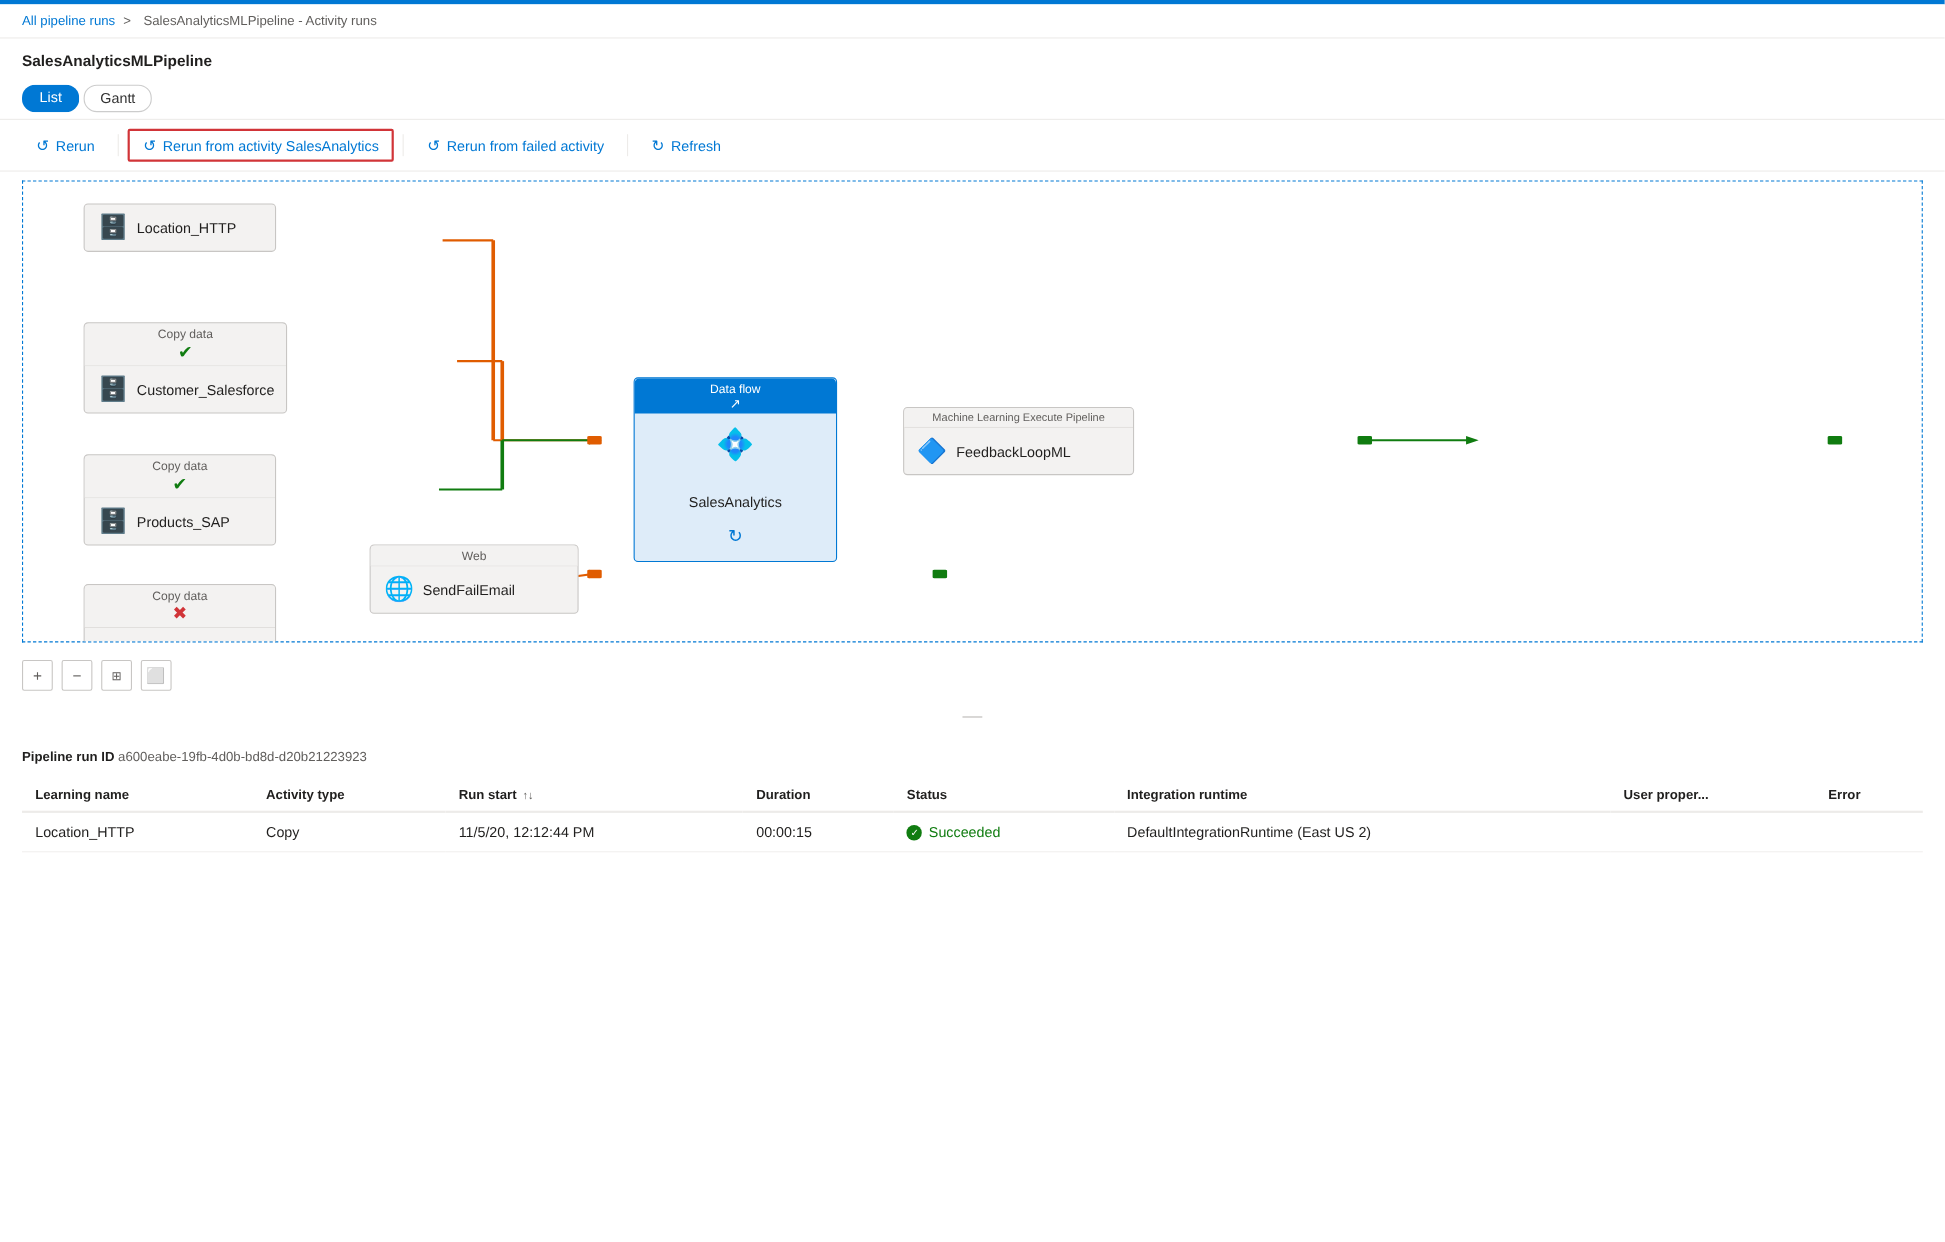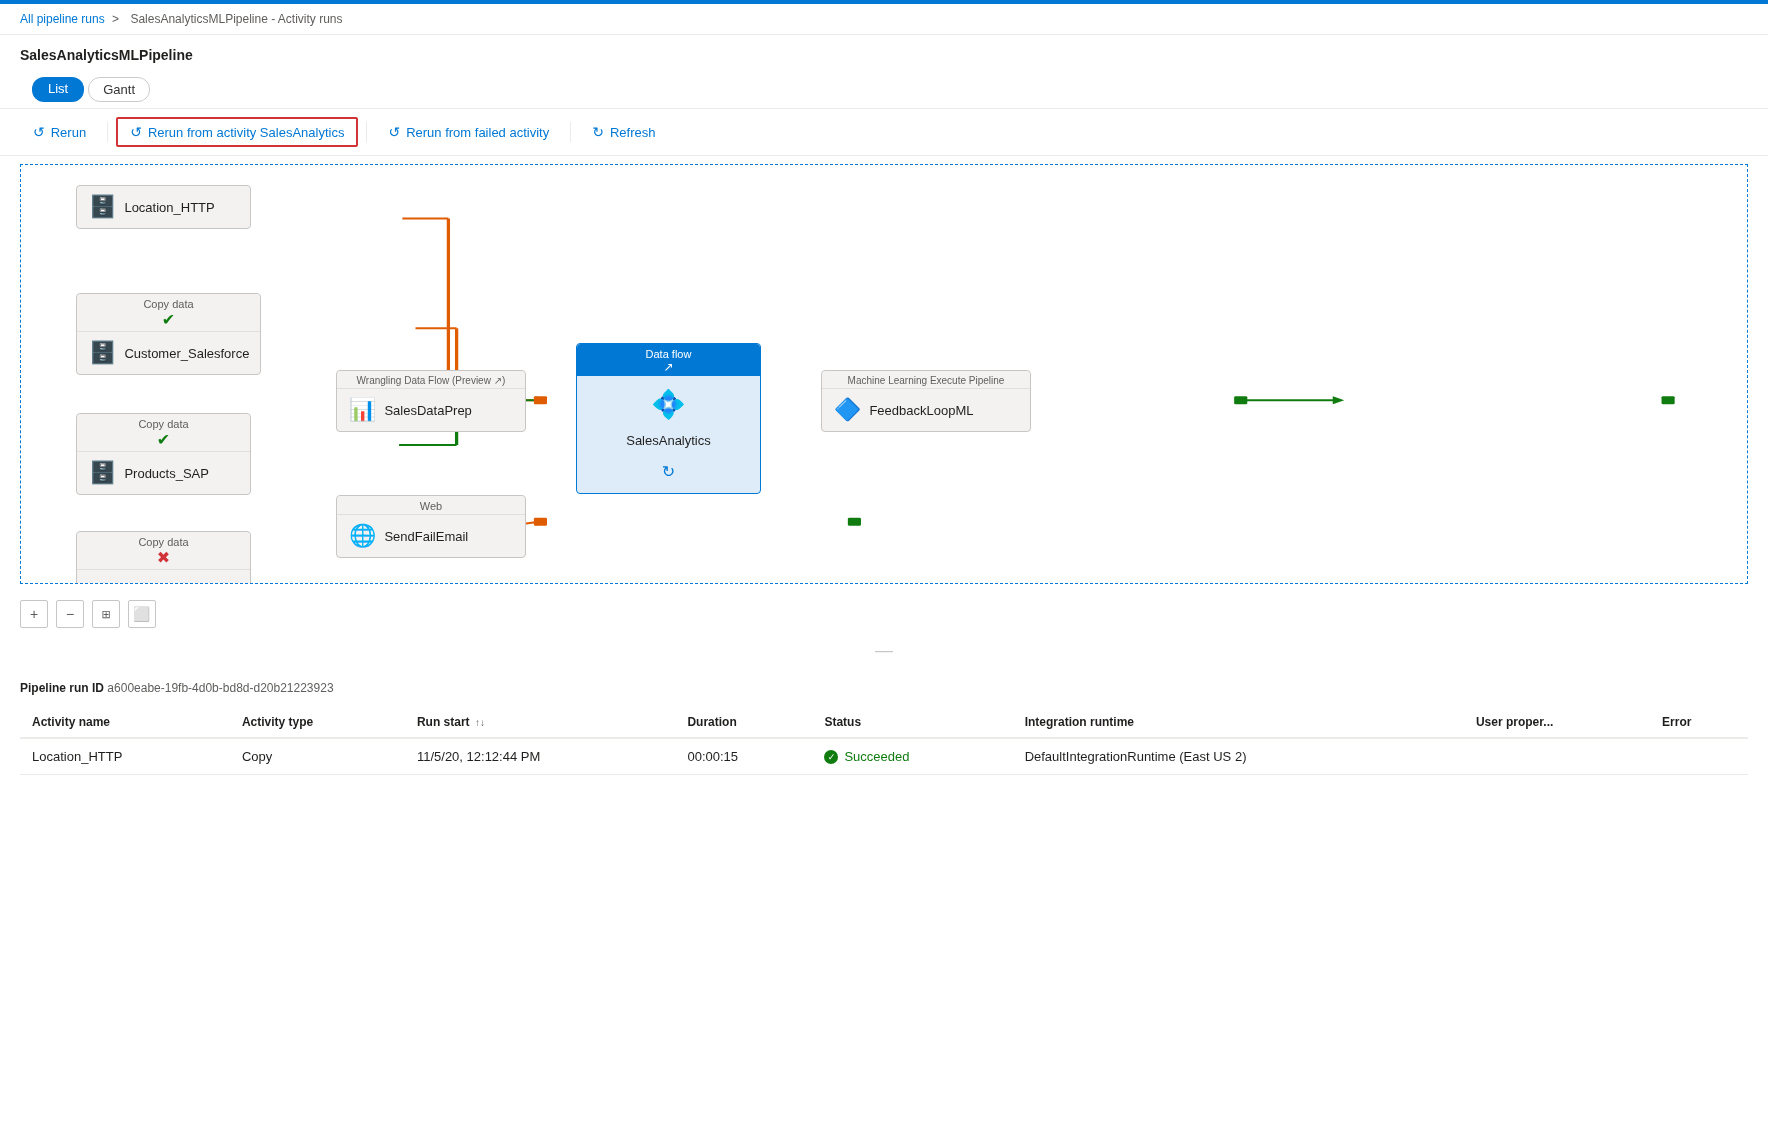--- a/index.html
+++ b/index.html
@@ -12,21 +12,21 @@
     .breadcrumb { padding: 8px 20px; font-size: 12px; color: #0078d4; background: #fff; border-bottom: 1px solid #edebe9; }
     .breadcrumb a { color: #0078d4; text-decoration: none; }
     .breadcrumb span { color: #605e5c; margin: 0 4px; }
 
     
     .page-title { padding: 12px 20px 8px 20px; font-size: 14px; font-weight: 600; color: #201f1e; }
 
     
     .tabs-row { padding: 0 20px; display: flex; align-items: center; border-bottom: 1px solid #edebe9; margin-bottom: 0; }
     .tab-btn { padding: 8px 16px; font-size: 13px; cursor: pointer; border: none; background: transparent; color: #605e5c; border-bottom: 2px solid transparent; margin-bottom: -1px; }
-    .tab-btn.active { background: #0078d4; color: #fff; border-radius: 12px; border-bottom: 2px solid transparent; margin-bottom: 6px; margin-top: 6px; padding: 4px 16px; margin-left: 12px; }
+    .tab-btn.active { background: #0078d4; color: #fff; border-radius: 12px; border-bottom: 2px solid transparent; margin-bottom: 6px; margin-top: 6px; padding: 4px 16px; }
     .tab-btn.gantt { background: transparent; color: #333; border: 1px solid #ccc; border-radius: 12px; padding: 4px 14px; margin: 6px 4px; }
 
     
     .toolbar { display: flex; align-items: center; padding: 8px 20px; gap: 4px; border-bottom: 1px solid #edebe9; }
     .toolbar-btn { display: flex; align-items: center; gap: 6px; padding: 5px 12px; font-size: 13px; cursor: pointer; border: 1px solid transparent; background: transparent; color: #0078d4; border-radius: 2px; }
     .toolbar-btn.highlighted { border: 2px solid #d13438; background: #fff; color: #0078d4; }
     .toolbar-btn .icon { font-size: 14px; }
     .toolbar-divider { width: 1px; height: 20px; background: #edebe9; margin: 0 4px; }
 
     
@@ -190,48 +190,39 @@
 
   <div class="node" style="left:55px;top:366px;width:175px;">
     <div class="node-header">
       <span>Copy data</span>
       <span style="color:#d13438;font-size:16px;">✖</span>
     </div>
     <div class="node-body" style="min-height:35px;">
     </div>
   </div>
 
-  <div class="node" style="left:315px;top:205px;width:190px;">
-    <div class="node-header">
-      <span style="font-size:10px;">Wrangling Data Flow (Preview ↗)</span>
-    </div>
-    <div class="node-body">
-      <span class="node-icon">📊</span>
-      <span class="node-label">SalesDataPrep</span>
-    </div>
-  </div>
 
   <div class="node" style="left:315px;top:330px;width:190px;">
     <div class="node-header">
       <span>Web</span>
     </div>
     <div class="node-body">
       <span class="node-icon">🌐</span>
       <span class="node-label">SendFailEmail</span>
     </div>
   </div>
 
   <div class="node node-blue" style="left:555px;top:178px;width:185px;">
     <div class="node-header" style="display:flex;justify-content:space-between;align-items:center;">
       <span>Data flow</span>
       <span style="font-size:12px;">↗</span>
     </div>
     <div class="node-body" style="flex-direction:column;align-items:center;padding:12px;">
       <span class="node-icon" style="font-size:28px;">💠</span>
-      <span class="node-label" style="margin-top:4px;">SalesAnalytics</span>
+      <span class="node-label" style="margin-top:20px;">SalesAnalytics</span>
       <span style="font-size:16px;color:#0078d4;margin-top:6px;">↻</span>
     </div>
   </div>
 
   <div class="node" style="left:800px;top:205px;width:210px;">
     <div class="node-header">
       <span style="font-size:10px;">Machine Learning Execute Pipeline</span>
     </div>
     <div class="node-body">
       <span class="node-icon">🔷</span>
@@ -254,21 +245,21 @@
   <div class="pipeline-id">
     <strong>Pipeline run ID</strong>
     <span>a600eabe-19fb-4d0b-bd8d-d20b21223923</span>
   </div>
 
 
 
   <table class="data-table">
     <thead>
       <tr>
-        <th>Activity name</th>
+        <th>Learning name</th>
         <th>Activity type</th>
         <th>
           <span>Run start</span>
           <span class="sort-icon">↑↓</span>
         </th>
         <th>Duration</th>
         <th>Status</th>
         <th>Integration runtime</th>
         <th>User proper...</th>
         <th>Error</th>

